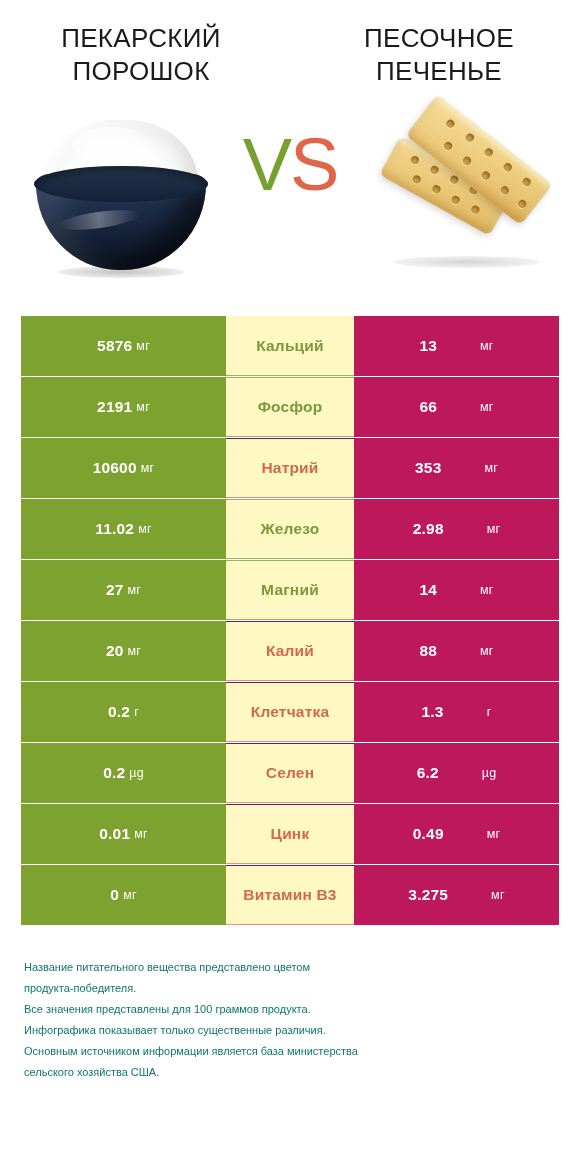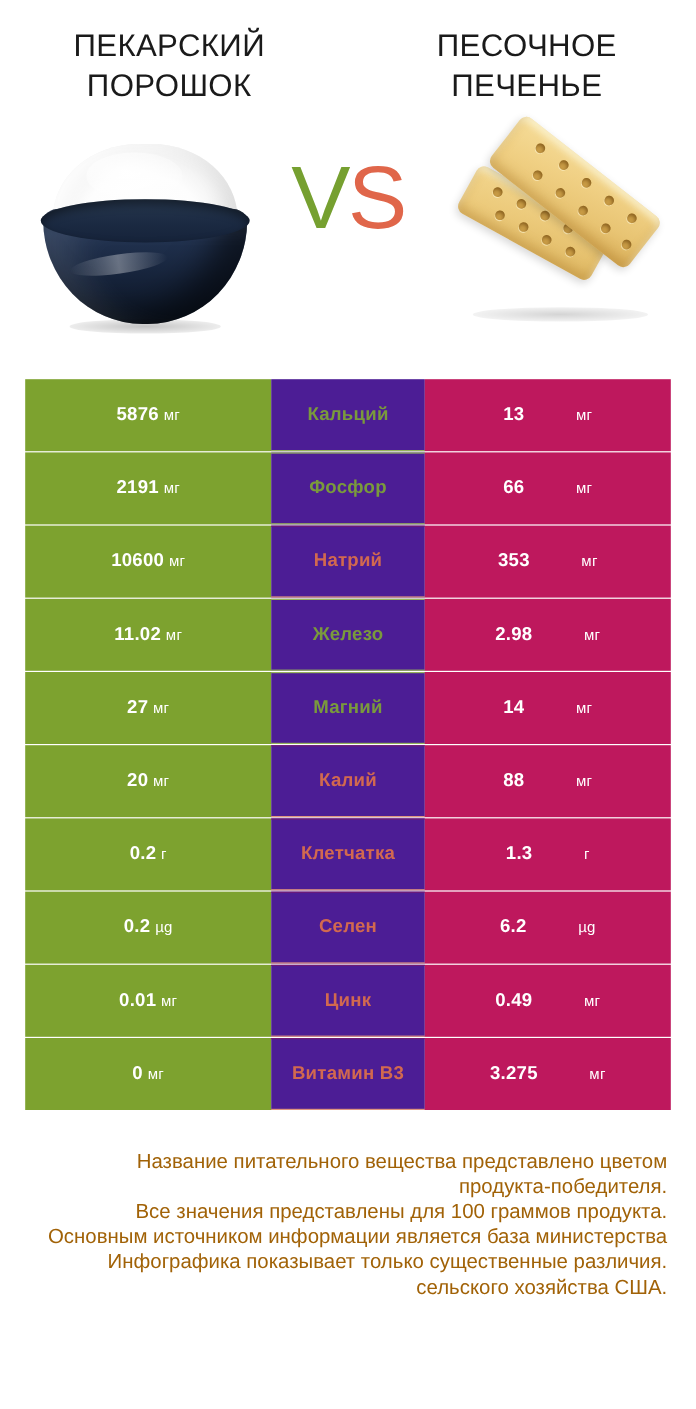--- a/index.html
+++ b/index.html
@@ -163,43 +163,43 @@
   .cell.left, .cell.right {
     width: 205px;
     color: #ffffff;
     font-weight: 700;
     letter-spacing: 0.2px;
   }
   .cell.left  { background: #7da22f; }
   .cell.right { background: #be185d; gap: 39px; }
   .cell.mid {
     flex: 1;
-    background: #4c1d95;
+    background: #fef9c3;
     font-weight: 700;
     font-size: 15.5px;
     letter-spacing: 0.2px;
   }
   .row.win-left  .cell.mid { color: #7a9a3c; border-top: 1px solid #96b35b; border-bottom: 1px solid #96b35b; }
   .row.win-right .cell.mid { color: #d2694f; border-top: 1px solid #701a75; border-bottom: 1px solid #e0947f; }
   .row:first-child .cell.mid { border-top: none; }
 
   .unit {
     font-size: 12.5px;
     font-weight: 400;
     margin-left: 4px;
     letter-spacing: 0.2px;
   }
 
   
   .footer {
     margin: 32px 24px 0 24px;
-    text-align: right;
-    font-size: 17px;
+    text-align: left;
+    font-size: 11px;
     line-height: 21px;
-    color: #a16207;
+    color: #0f766e;
   }
   .footer p { margin: 0; }
 </style>
 </head>
 <body>
 
 <div class="titles">
   <div class="title-col left">ПЕКАРСКИЙ ПОРОШОК</div>
   <div class="title-col right">ПЕСОЧНОЕ ПЕЧЕНЬЕ</div>
 </div>
@@ -384,16 +384,16 @@
         <span>3.275</span>
         <span class="unit">мг</span>
       </div>
     </div>
   </div>
 
 <div class="footer">
   <p>Название питательного вещества представлено цветом</p>
   <p>продукта-победителя.</p>
   <p>Все значения представлены для 100 граммов продукта.</p>
+  <p>Инфографика показывает только существенные различия.</p>
   <p>Основным источником информации является база министерства</p>
-  <p>Инфографика показывает только существенные различия.</p>
   <p>сельского хозяйства США.</p>
 </div>
 
 </body></html>

